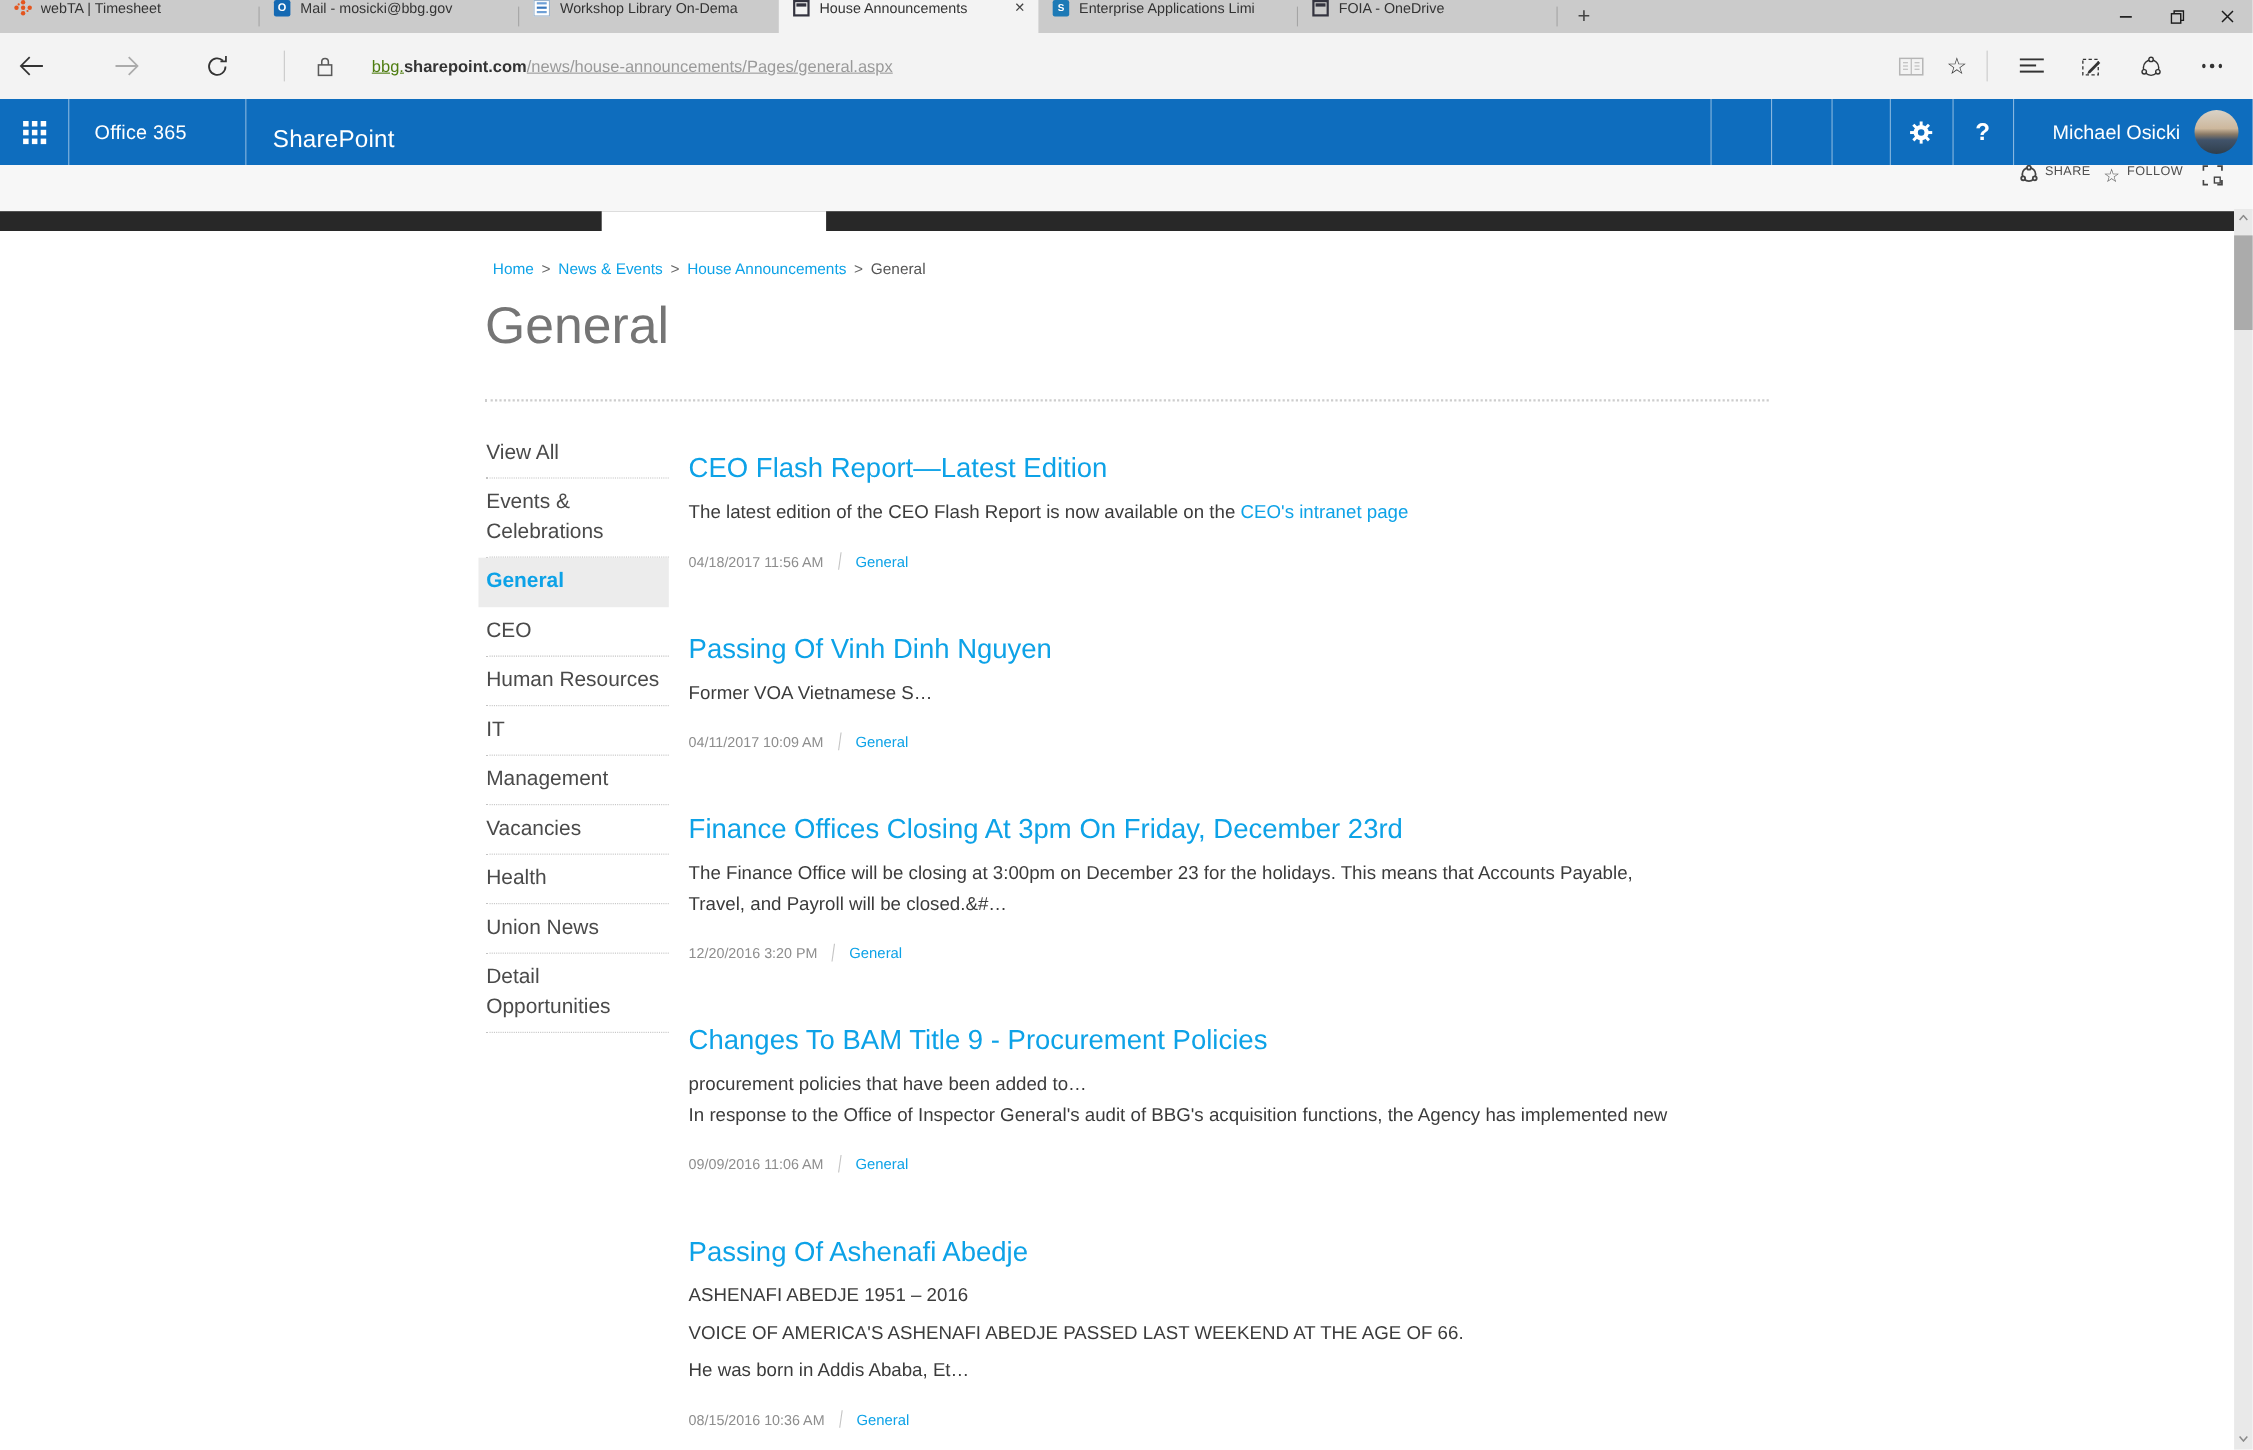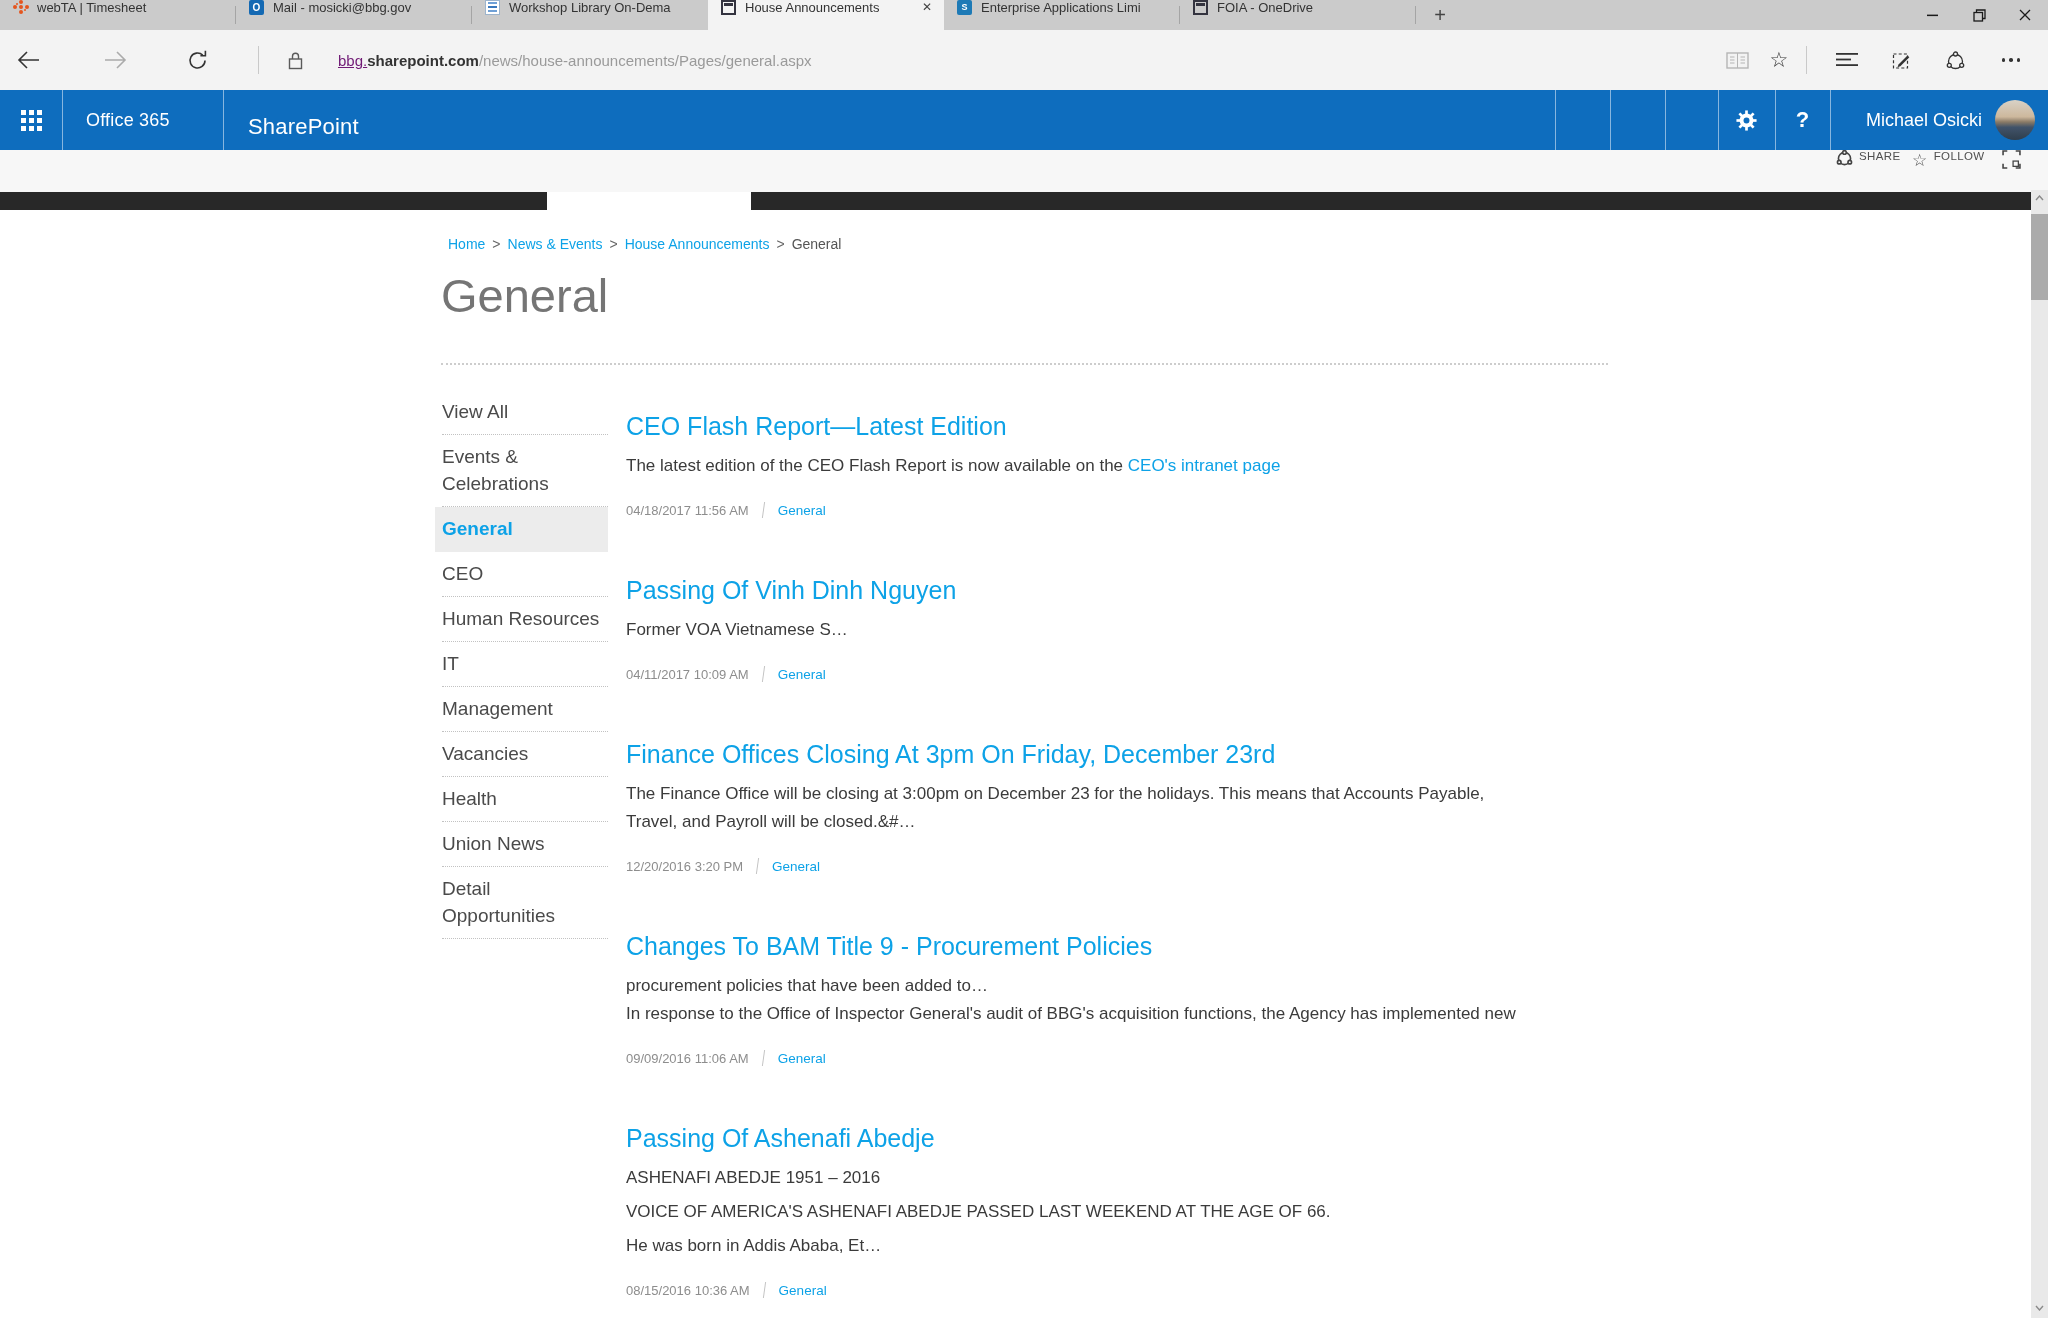--- a/index.html
+++ b/index.html
@@ -26,23 +26,23 @@
     box-shadow:6px 0 0 #e4551e,-6px 0 0 #e4551e,0 5px 0 #e4551e,0 -5px 0 #e4551e,4px 3px 0 -1px #e4551e,-4px -3px 0 -1px #e4551e;}
   .newtab{position:absolute;left:1424px;top:0;width:32px;height:30px;border:0;background:none;font-size:20px;font-weight:300;color:#444;display:flex;align-items:center;justify-content:center;}
   .wincontrols{position:absolute;right:0;top:0;height:30px;display:flex;}
   .winbtn{width:46px;height:30px;display:flex;align-items:center;justify-content:center;}
 
   
   .addressbar{position:absolute;top:30px;left:0;right:0;height:60px;background:#f3f3f3;}
   .ab-ico{position:absolute;top:0;height:60px;width:38px;display:flex;align-items:center;justify-content:center;}
   .ab-div{position:absolute;top:16px;width:1px;height:28px;background:#c9c9c9;}
   .url{position:absolute;left:338px;top:0;height:60px;display:flex;align-items:center;font-size:15px;color:#999;}
-  .url .host-pre{color:#701a75;text-decoration:underline;}
+  .url .host-pre{color:#4d7c0f;text-decoration:underline;}
   .url .host{color:#333;font-weight:700;}
-  .url .path{color:#9a9a9a;}
+  .url .path{color:#9a9a9a;text-decoration:underline;}
   .dots3 span{display:inline-block;width:3.5px;height:3.5px;border-radius:50%;background:#333;margin:0 2px;}
 
   
   .suitebar{position:absolute;top:90px;left:0;right:0;height:60px;background:var(--suite);color:#fff;}
   .waffle{position:absolute;left:0;top:0;width:62px;height:60px;display:flex;align-items:center;justify-content:center;}
   .waffle .grid{display:grid;grid-template-columns:repeat(3,5px);grid-gap:3px;}
   .waffle .grid i{width:5px;height:5px;background:#fff;}
   .sb-div{position:absolute;top:0;bottom:0;width:1px;background:rgba(255,255,255,.5);}
   .sb-brand{position:absolute;left:86px;top:0;height:60px;display:flex;align-items:center;font-size:18px;font-weight:300;letter-spacing:.2px;}
   .sb-app{position:absolute;left:248px;top:0;height:74px;display:flex;align-items:center;font-size:22px;font-weight:300;letter-spacing:.2px;}

